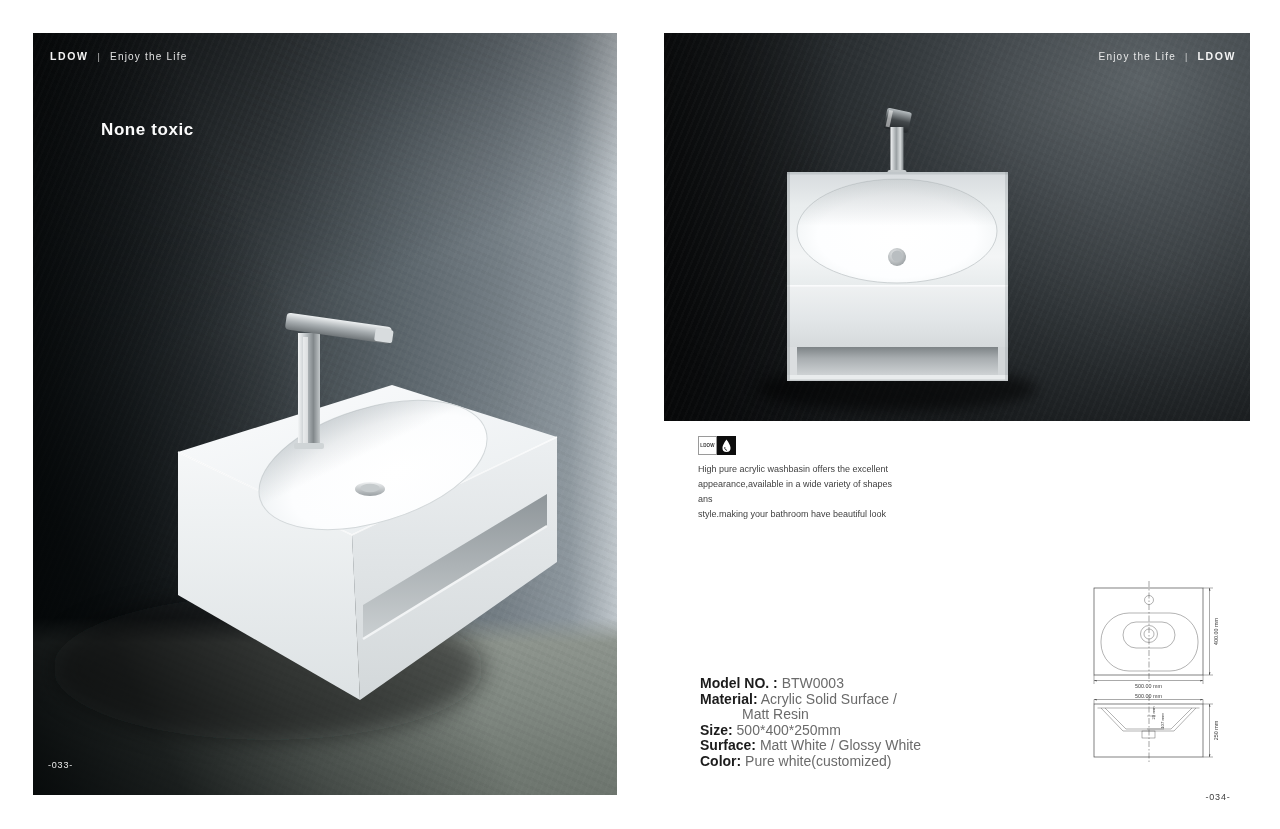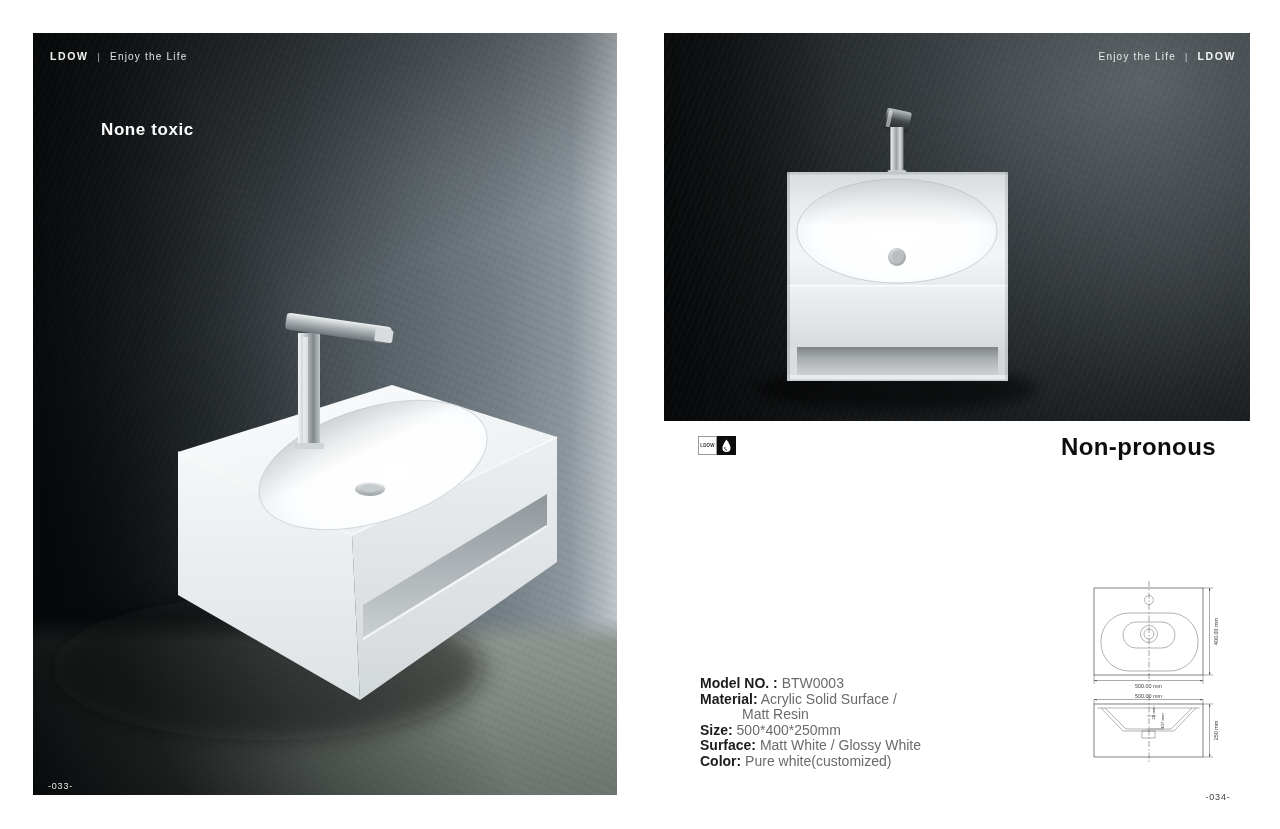--- a/index.html
+++ b/index.html
@@ -67,21 +67,21 @@
 
   .feature-heading{
     position:absolute;left:66px;top:85px;color:#fbfbfb;
     font-size:17px;font-weight:bold;letter-spacing:.6px;margin:2px;
   }
   .feature-body{
     position:absolute;left:66px;top:114px;width:215px;color:#e6e6e6;
     font-size:8.6px;line-height:15px;font-weight:300;
   }
   .page-number{position:absolute;font-size:9px;letter-spacing:.8px;}
-  #left-page-number{left:15px;top:727px;color:#e9e9e9;margin-top:21px;}
+  #left-page-number{left:15px;top:727px;color:#e9e9e9;}
   #right-page-number{position:absolute;left:1193px;top:792px;color:#3c3c3c;text-align:center;width:50px;}
 
   
   .logo-badge{
     position:absolute;left:698px;top:436px;width:38px;height:19px;display:flex;
   }
   .logo-badge .logo-left{
     width:19px;height:100%;background:#ffffff;border:1px solid #9a9a9a;box-sizing:border-box;
     display:flex;align-items:center;justify-content:center;
     font-size:4.5px;font-weight:bold;color:#333;letter-spacing:.2px;
@@ -303,22 +303,26 @@
   <div class="logo-badge">
     <div class="logo-left">LDOW</div>
     <div class="logo-right">
       <svg width="11" height="14" viewBox="0 0 20 26">
         <path d="M10 1 C10 1 2.5 11 2.5 16.5 a7.5 7.5 0 0 0 15 0 C17.5 11 10 1 10 1 Z" fill="#ffffff"></path>
         <path d="M7 15 a4.5 4.5 0 0 0 4 6" stroke="#0d0d0d" stroke-width="1.6" fill="none"></path>
       </svg>
     </div>
   </div>
 
-
-  <h1 class="main-heading">Non-pronous</h1>
+  <div class="right-body">
+    <div>High pure acrylic washbasin offers the excellent</div>
+    <div>appearance,available in a wide variety of shapes ans</div>
+    <div>style.making your bathroom have beautiful look</div>
+  </div>
+
 
   <div class="specs">
     <div class="spec-row">
       <span class="spec-label">Model NO. :</span>
       <span class="spec-value">BTW0003</span>
     </div>
     <div class="spec-row">
       <span class="spec-label">Material:</span>
       <span class="spec-value">Acrylic Solid Surface /</span>
     </div>

